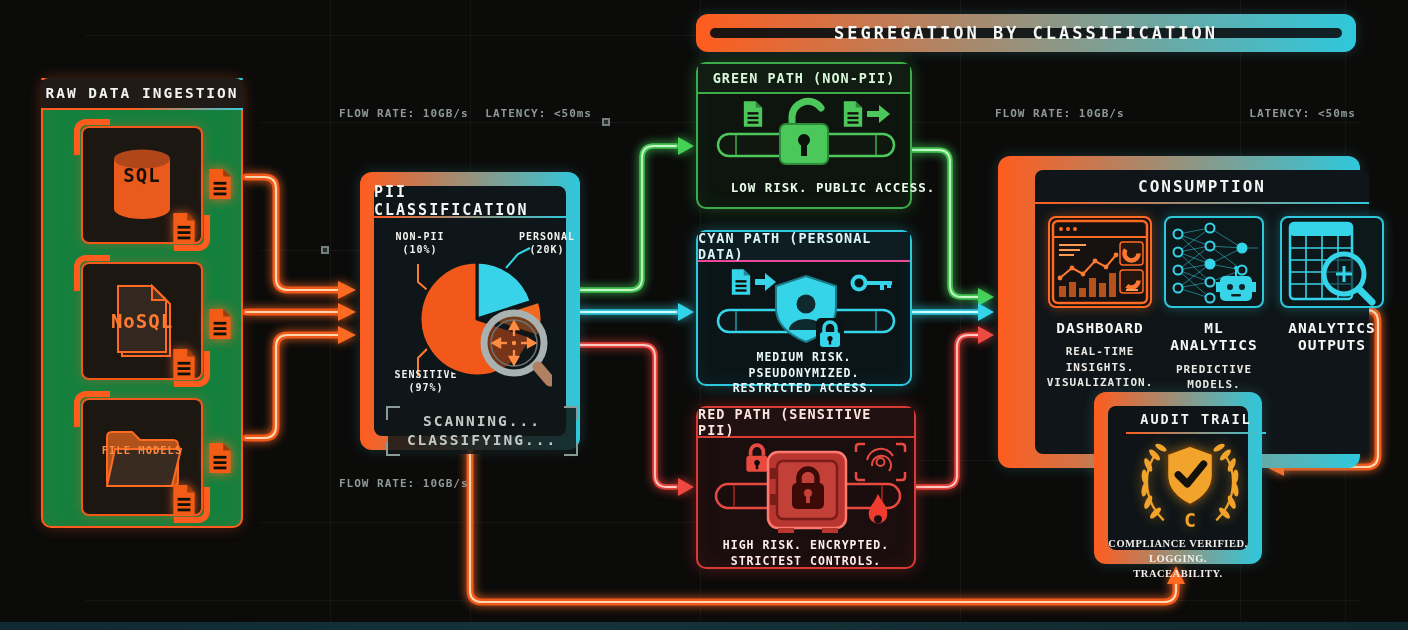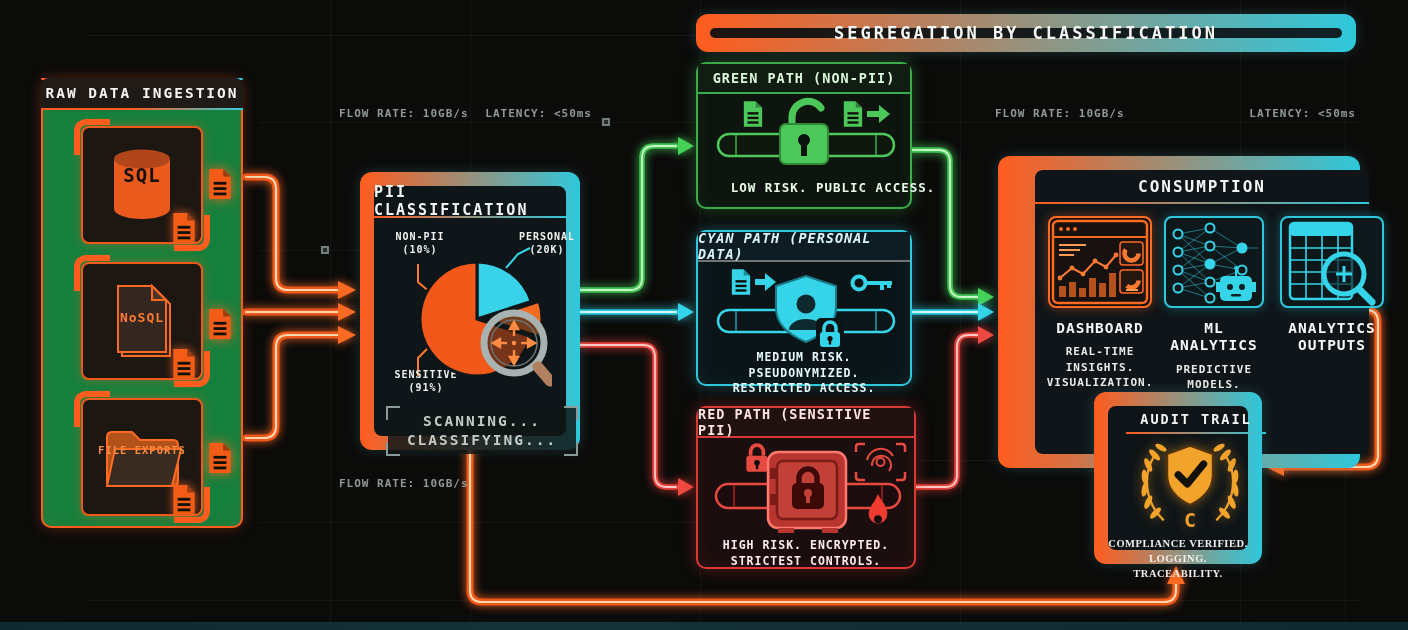--- a/index.html
+++ b/index.html
@@ -27,21 +27,21 @@
               background:linear-gradient(90deg,#ff5c1e 45%,#35ccdf);}
   .raw-title{color:#f4f4f2;font-size:14.5px;font-weight:bold;letter-spacing:2px;}
   .src-card{position:absolute;left:38px;width:118px;height:114px;border:2px solid #f2581a;border-radius:8px;
             background:#1d1712;box-shadow:0 0 12px rgba(255,92,30,.35);}
   .crn{position:absolute;width:30px;height:30px;border:0 solid #ff5c1e;}
   .crn.tl{left:-9px;top:-9px;border-left-width:6px;border-top-width:6px;border-top-left-radius:12px;}
   .crn.br{right:-9px;bottom:-9px;border-right-width:6px;border-bottom-width:6px;border-bottom-right-radius:12px;}
   .icon-wrap{position:absolute;left:0;top:0;width:100%;height:100%;display:flex;align-items:center;justify-content:center;}
   .icon-label{position:absolute;width:100%;text-align:center;font-weight:bold;letter-spacing:1px;white-space:pre-line;}
   .sql-label{top:36px;color:#140f0a;font-size:19px;}
-  .nosql-label{top:46px;color:#ff7a30;font-size:13px;}
+  .nosql-label{top:46px;color:#ff7a30;font-size:19px;}
   .fs-label{top:44px;color:#ff8a40;font-size:10.5px;line-height:1.2;}
   .badge-doc{position:absolute;right:4px;bottom:-2px;filter:drop-shadow(0 0 5px rgba(255,104,34,.8));}
   .side-doc{position:absolute;left:164px;filter:drop-shadow(0 0 6px rgba(255,104,34,.9));}
   
   .gradb{position:absolute;z-index:2;background:linear-gradient(90deg,#ff5c1e,#2ec8dc);border-radius:12px;padding:14px;box-sizing:border-box;
          box-shadow:0 0 14px rgba(80,170,180,.25);}
   .gradb>.inner{position:relative;width:100%;height:100%;border-radius:8px;box-sizing:border-box;overflow:visible;}
   .seg{left:696px;top:14px;width:660px;height:38px;}
   .seg .inner{background:linear-gradient(90deg,#1c1410,#102126);display:flex;align-items:center;justify-content:center;}
   .seg-title{color:#f5f5f3;font-size:17px;font-weight:bold;letter-spacing:3px;}
@@ -64,21 +64,21 @@
   
   .pathp{border-width:2px;border-style:solid;}
   .green{left:696px;top:62px;width:216px;height:147px;border-color:#3cab4a;background:#0d150e;
          box-shadow:0 0 16px rgba(66,195,81,.35), inset 0 0 20px rgba(66,195,81,.08);}
   .cyan{left:696px;top:230px;width:216px;height:156px;border-color:#2ec8dc;background:#0b1518;
          box-shadow:0 0 16px rgba(46,200,220,.35), inset 0 0 20px rgba(46,200,220,.08);}
   .red{left:696px;top:406px;width:220px;height:163px;border-color:#d93a34;background:#1a0e0e;
          box-shadow:0 0 16px rgba(217,58,52,.4), inset 0 0 20px rgba(217,58,52,.1);}
   .path-header{position:absolute;left:0;top:0;width:100%;height:28px;display:flex;align-items:center;justify-content:center;}
   .green .path-header{border-bottom:2px solid #3cab4a;background:#111d12;}
-  .cyan .path-header{border-bottom:2px solid #737373;background:#0e1d21;font-style:italic;}
+  .cyan .path-header{border-bottom:2px solid #ec4899;background:#0e1d21;}
   .red .path-header{border-bottom:2px solid #d93a34;background:#221111;}
   .path-title{font-size:13.5px;font-weight:bold;letter-spacing:1px;}
   .green .path-title{color:#d9f7d9;}
   .cyan .path-title{color:#d9f5f9;}
   .red .path-title{color:#ffe4e0;}
   .path-icons{position:absolute;left:6px;top:30px;}
   .path-caption{position:absolute;left:0;width:100%;text-align:center;font-weight:bold;letter-spacing:1px;
                 white-space:pre-line;line-height:1.35;}
   .green .path-caption{top:116px;font-size:12.5px;color:#eafbea;margin-left:29px;}
   .cyan .path-caption{top:118px;font-size:11.5px;color:#e8f9fc;}
@@ -253,21 +253,21 @@
 
     <div class="src-card" style="top:318px">
       <div class="crn tl"></div>
       <div class="crn br"></div>
       <div class="icon-wrap">
         <svg width="86" height="68" viewBox="0 0 86 68">
           <path d="M8,14 Q8,9 13,9 H33 L41,17 H74 Q79,17 79,22 V58 Q79,63 74,63 H13 Q8,63 8,58 Z" fill="#b0521a" stroke="#ff6a22" stroke-width="2"></path>
           <path d="M16,26 H82 L73,63 H8 Z" fill="#3a2b20" stroke="#ff6a22" stroke-width="2"></path>
         </svg>
       </div>
-      <span class="icon-label fs-label">FILE EXPORTS</span>
+      <span class="icon-label fs-label">FILE MODELS</span>
       <svg class="badge-doc" width="26" height="32" viewBox="0 0 24 30" style="color:#f25c16">
           <use href="#sym-doc"></use>
         </svg>
     </div>
 
     <svg class="side-doc" style="top:88px" width="26" height="32" viewBox="0 0 24 30" color="#f25c16">
         <use href="#sym-doc"></use>
       </svg>
     <svg class="side-doc" style="top:228px" width="26" height="32" viewBox="0 0 24 30" color="#f25c16">
         <use href="#sym-doc"></use>
@@ -293,21 +293,21 @@
         <polyline points="44,78 44,96 58,108" stroke="#ff7a30" stroke-width="2" fill="none"></polyline>
         <polyline points="156,62 144,68 132,82" stroke="#35d4e8" stroke-width="2" fill="none"></polyline>
         <polyline points="44,190 44,172 56,160" stroke="#ff7a30" stroke-width="2" fill="none"></polyline>
       </svg>
 
       <span class="pie-label" style="left:8px;top:44px;width:76px">NON-PII
 (10%)</span>
       <span class="pie-label" style="left:134px;top:44px;width:78px">PERSONAL
 (20K)</span>
       <span class="pie-label" style="left:8px;top:182px;width:88px">SENSITIVE
-(91%)</span>
+(97%)</span>
 
       <svg style="position:absolute;left:28px;top:58px" width="150" height="150" viewBox="0 0 150 150">
         <g id="pie-slices">
             <path d="M75,75 L75,18 A57,57 0 0 1 129.21022142882376,57.38603132062799 Z" fill="#38d3e8" stroke="#0e1619" stroke-width="3" stroke-linejoin="round"></path>
             <path d="M83,75 L137.21022142882376,57.38603132062799 A57,57 0 0 1 137.21022142882376,92.613968679372 Z" fill="#f26a20" stroke="#0e1619" stroke-width="3" stroke-linejoin="round"></path>
             <path d="M75,75 L129.21022142882376,92.613968679372 A57,57 0 1 1 74.99999999999999,18 Z" fill="#f2581a" stroke="#0e1619" stroke-width="3" stroke-linejoin="round"></path>
           </g>
         <g>
           <circle cx="112" cy="99" r="30" fill="rgba(18,24,24,0.55)" stroke="#a8b2b0" stroke-width="7"></circle>
           <circle cx="112" cy="99" r="23" fill="none" stroke="#6a7472" stroke-width="1.5"></circle>

